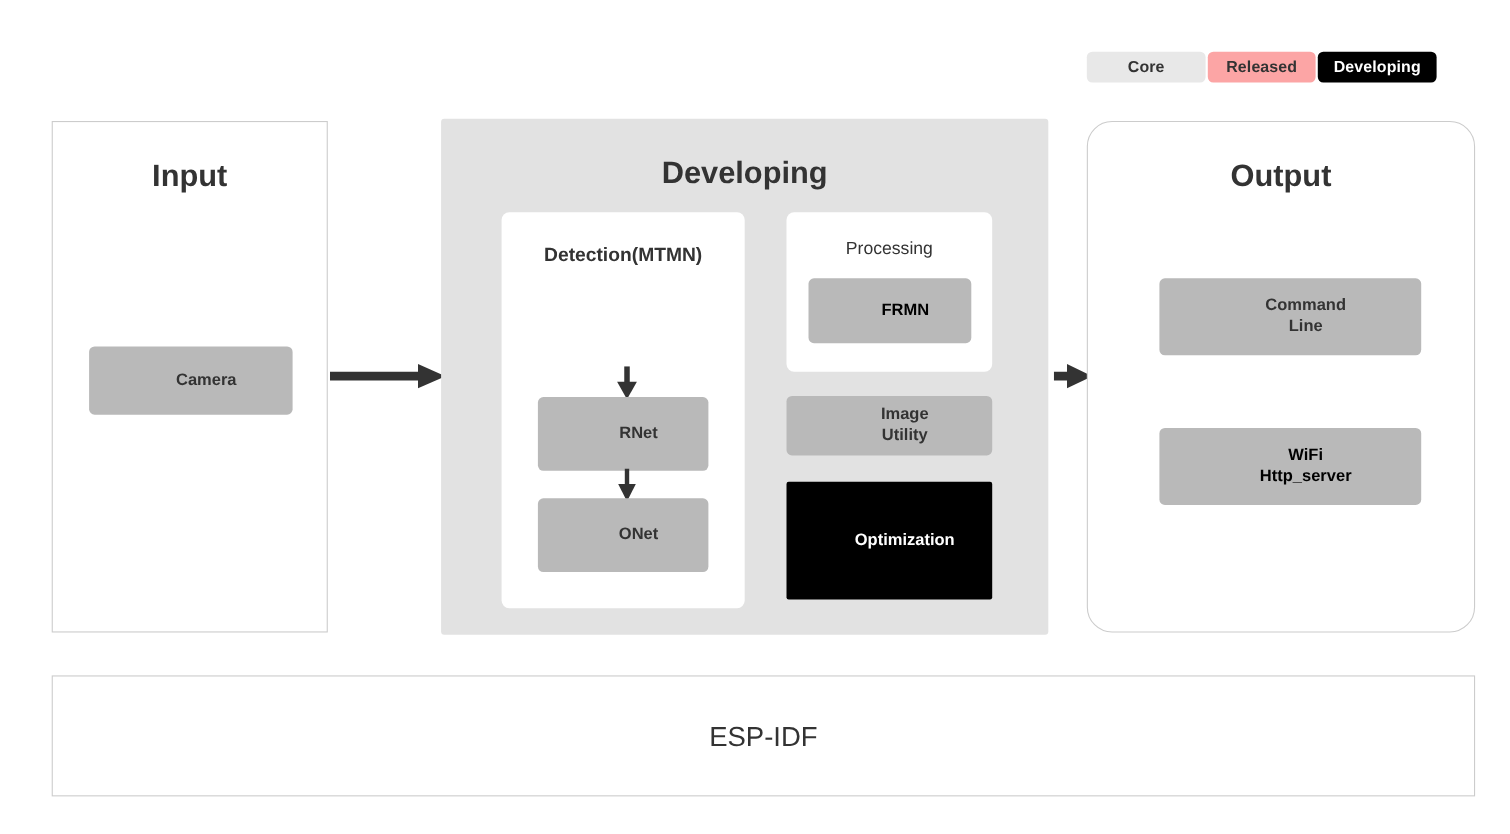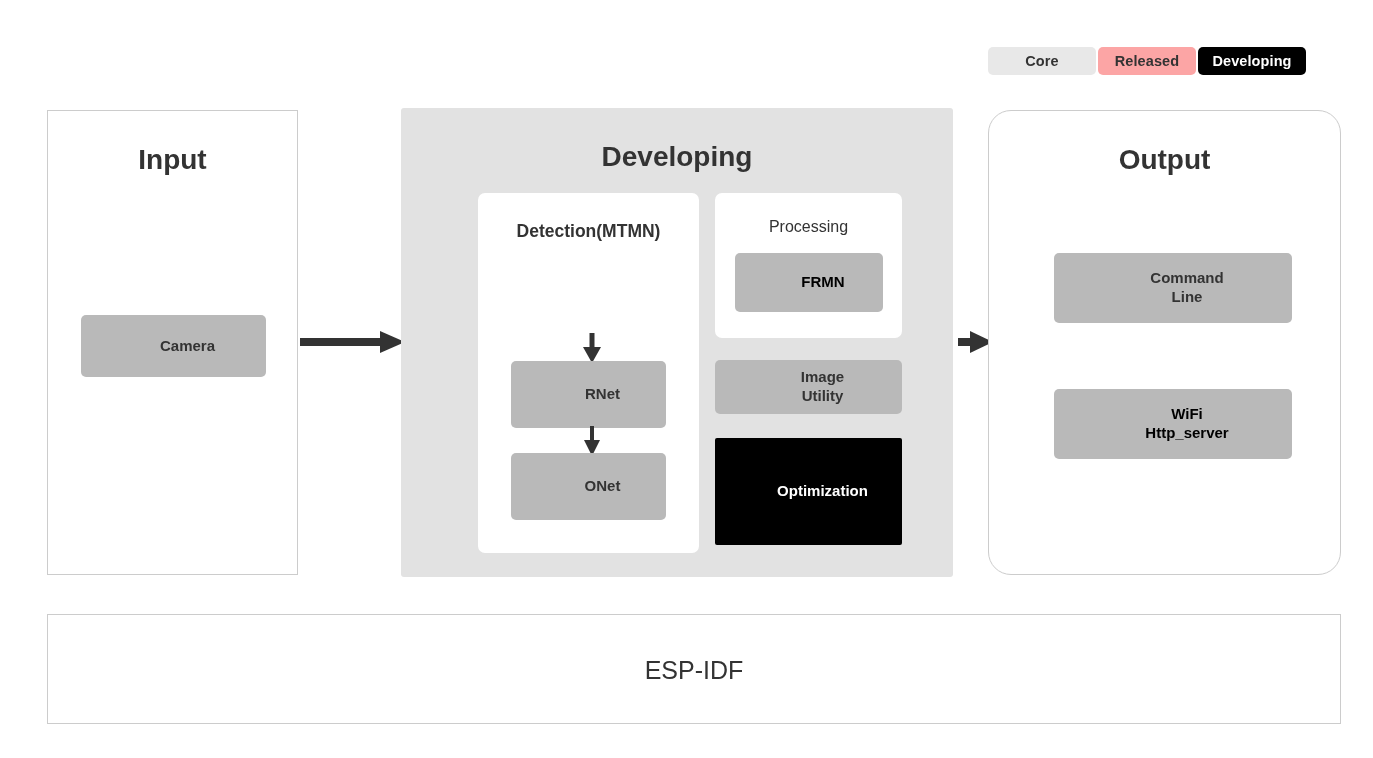--- a/index.html
+++ b/index.html
@@ -126,21 +126,20 @@
     position: absolute;
     box-sizing: border-box;
     background: #ffffff;
     border-radius: 7px;
   }
   #card-detection {
     left: 55px;
     top: 85px;
     width: 221px;
     height: 360px;
-    margin-left: 22px;
   }
   #card-recognition {
     left: 314px;
     top: 85px;
     width: 187px;
     height: 145px;
   }
   .subcard-title {
     position: absolute;
     left: 0;

